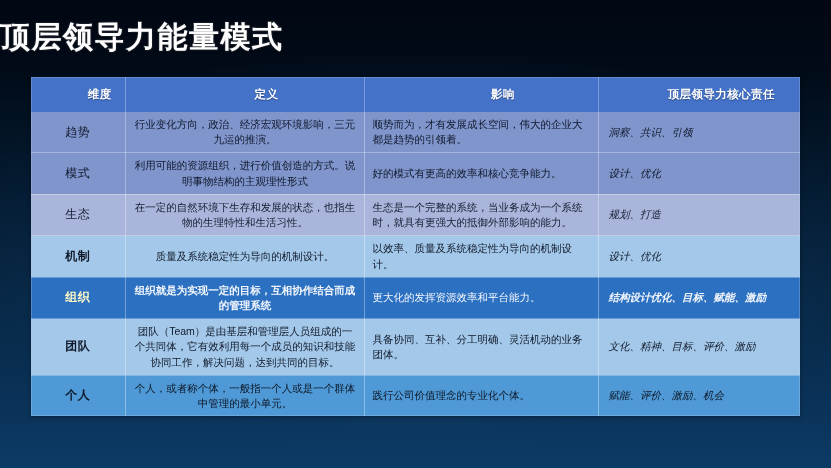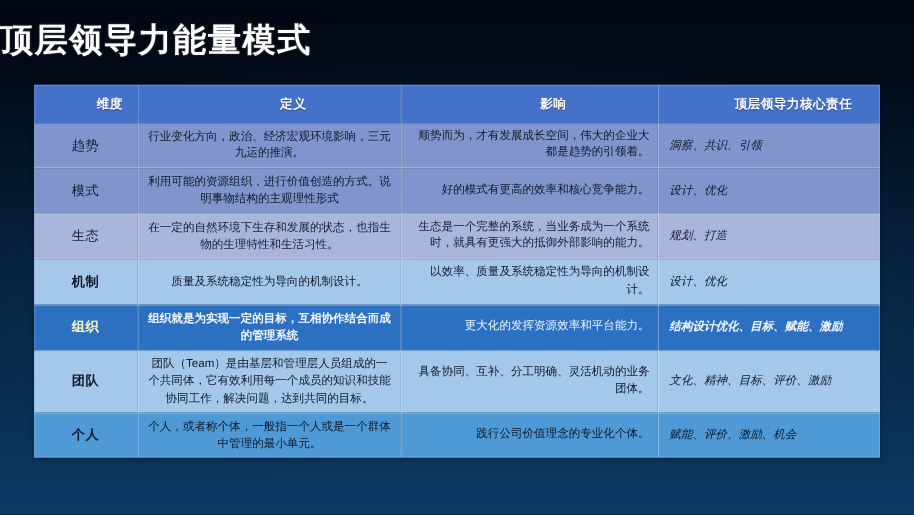--- a/index.html
+++ b/index.html
@@ -117,21 +117,21 @@
   tbody td:last-child { border-right: none; }
   tbody tr:last-child td { border-bottom: none; }
 
   td.dim {
     text-align: center;
     font-size: 12px;
     letter-spacing: 0.6px;
     padding: 5px 4px;
   }
   td.def  { text-align: center; margin-top: 48px; }
-  td.imp  { text-align: right; font-family: Liberation Mono, monospace; }
+  td.imp  { text-align: left; }
   td.resp { text-align: left; padding-left: 10px; font-style: italic; }
 
   
   tr[data-tone="mid"]        td { background: #7f95cb; color: #10182c; }
   tr[data-tone="light"]      td { background: #a9b5da; color: #151d33; }
   tr[data-tone="accent"]     td { background: #2c70c1; color: #f2f6fc; }
   tr[data-tone="accent"]     td.dim  { font-weight: bold; color: #fef9c3; }
   tr[data-tone="accent"]     td.def  { font-weight: bold; }
   tr[data-tone="accent"]     td.resp { font-weight: bold; }
   tr[data-tone="sky"]        td { background: #a4c8ea; color: #101a2b; }

